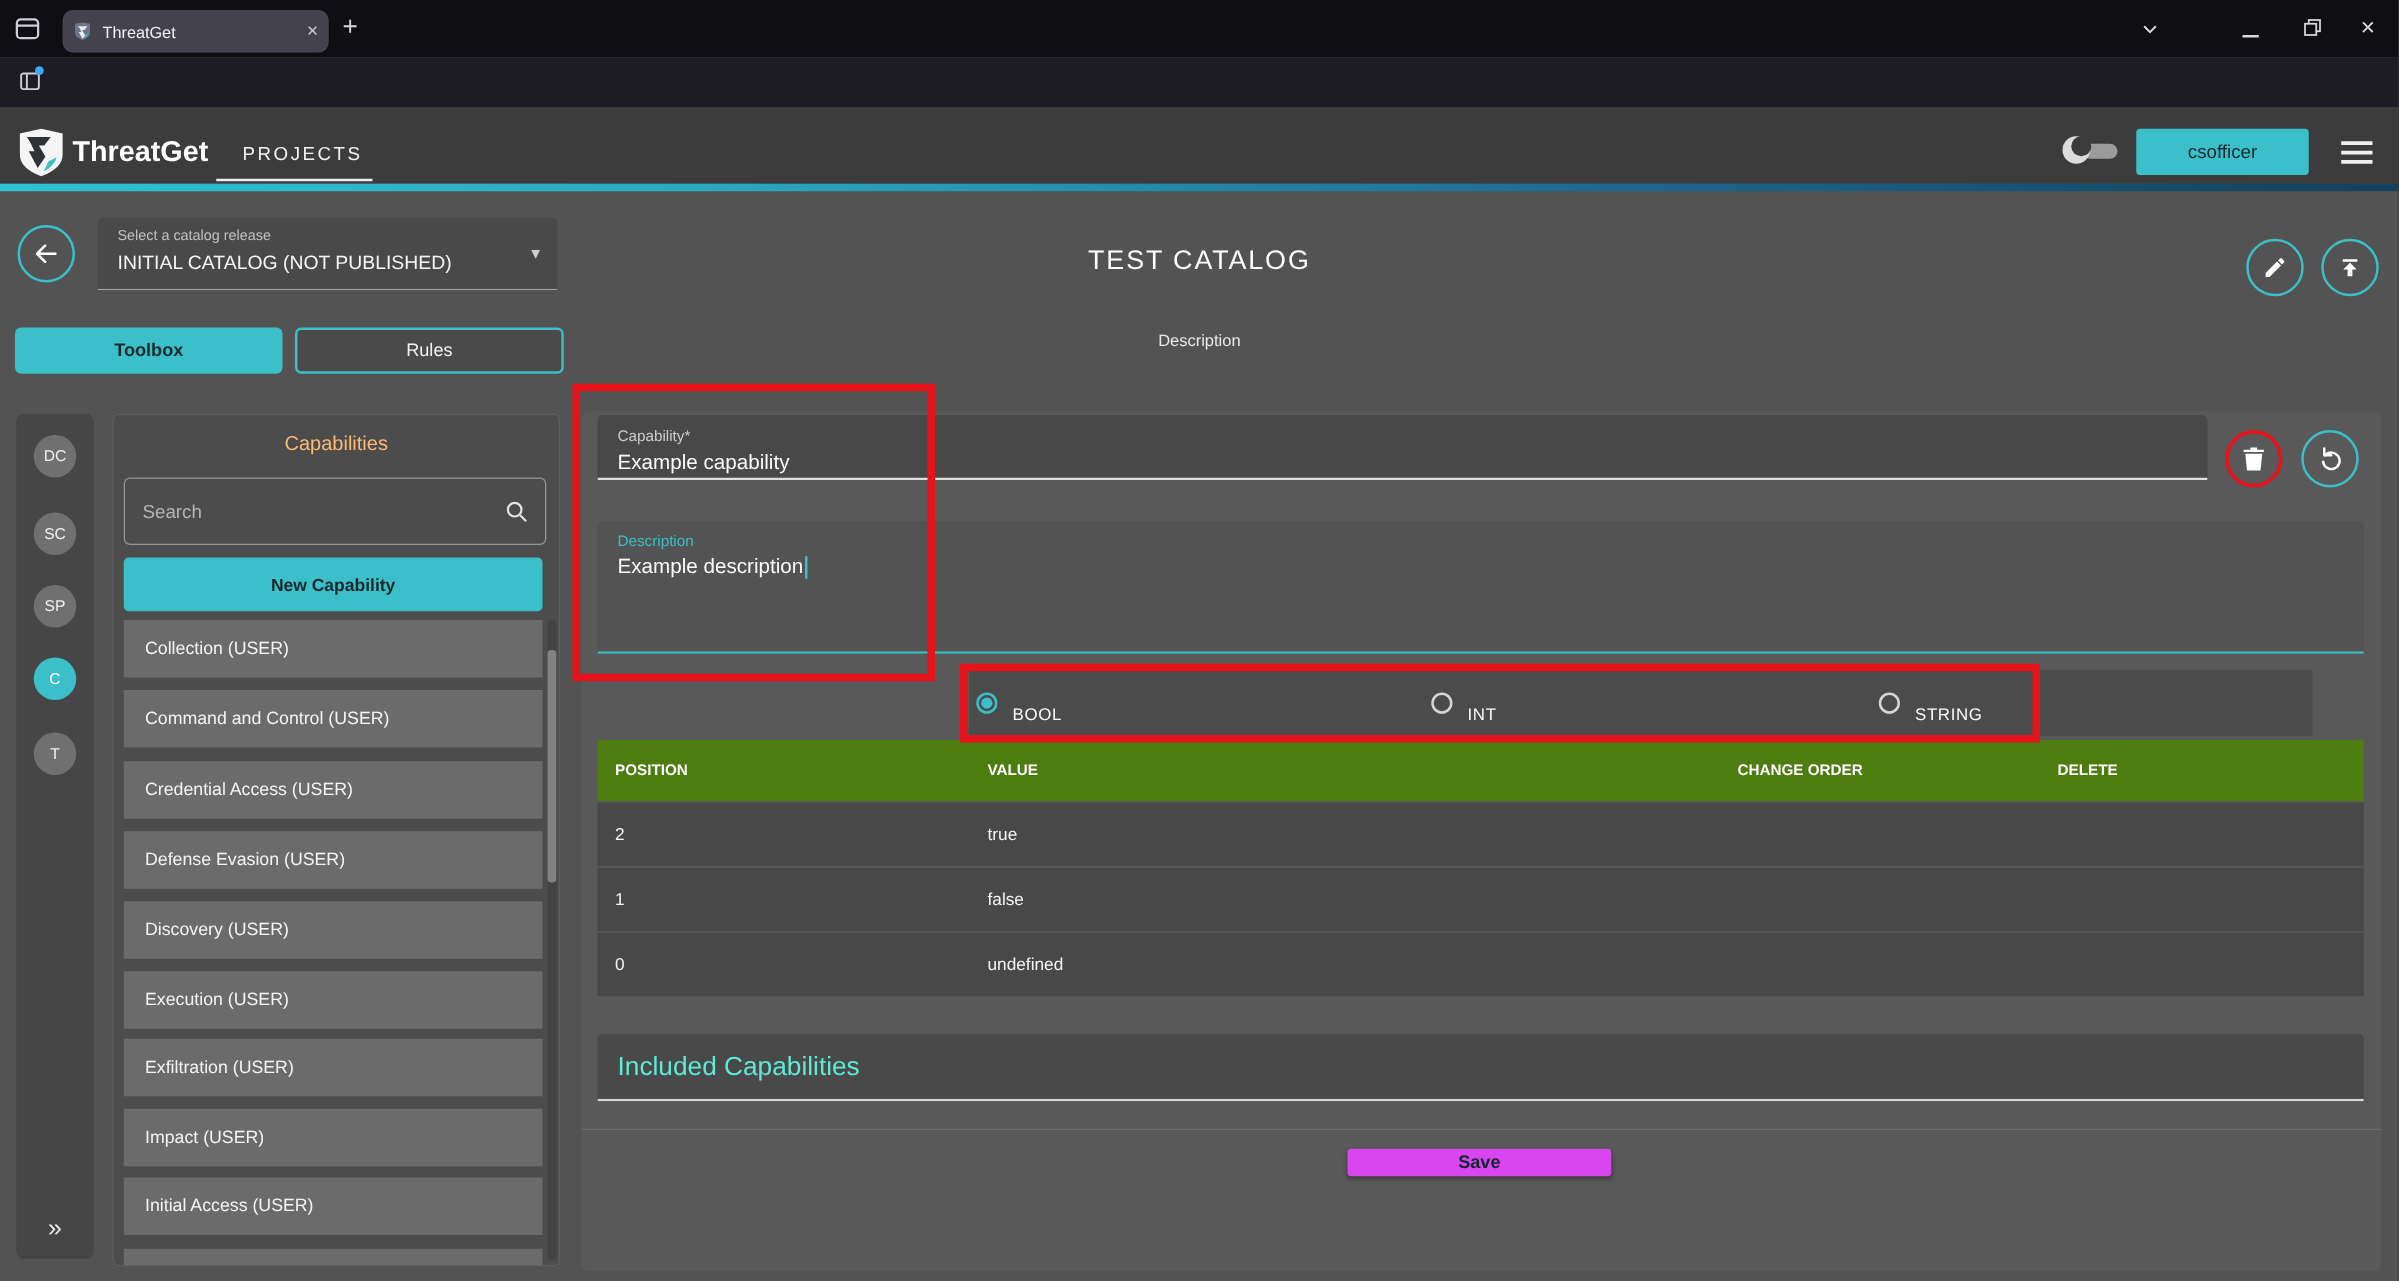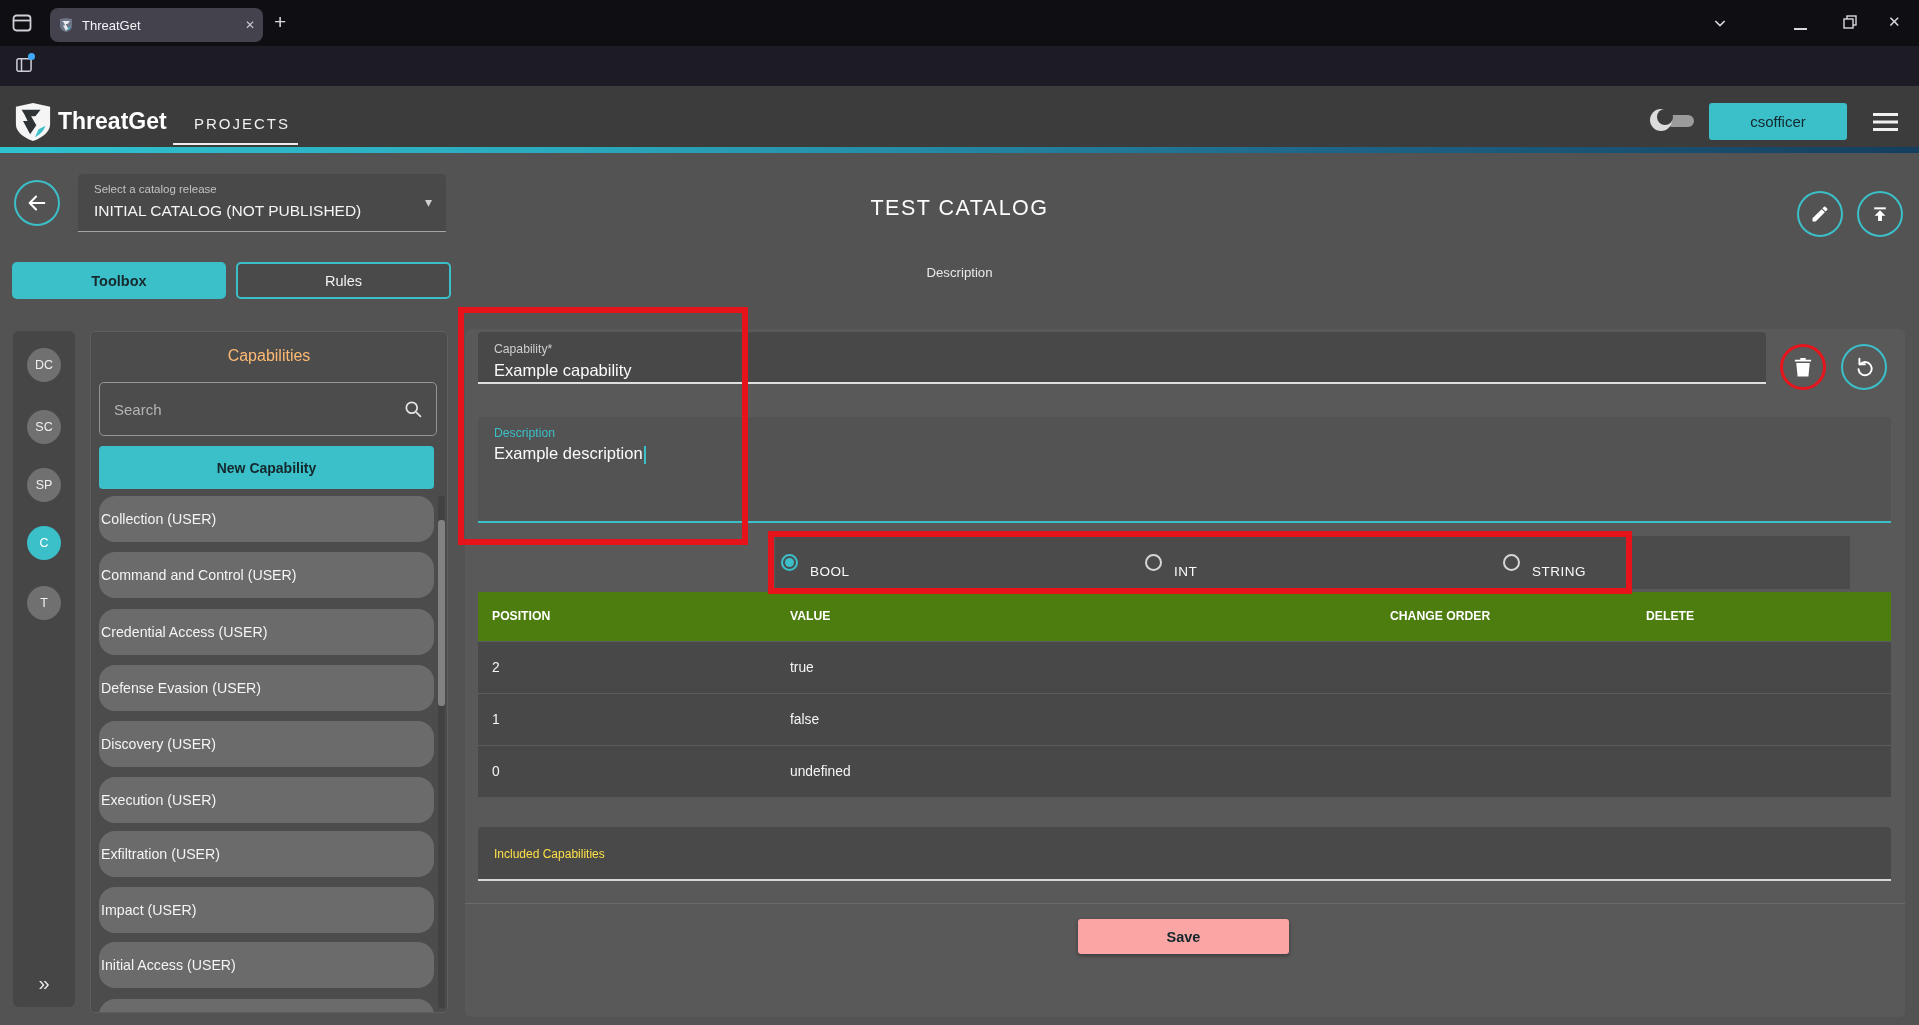--- a/index.html
+++ b/index.html
@@ -87,22 +87,22 @@
   #caps-search{ position:absolute; left:8px; top:50px; width:338px; height:54px;
                 border:1px solid #969696; border-radius:5px; }
   #caps-search input{ position:absolute; left:0; top:0; width:100%; height:100%; background:transparent;
                 border:none; outline:none; color:#e8e8e8; font-size:15px; padding:0 40px 0 14px;
                 font-family:"Liberation Sans",sans-serif; }
   #caps-search input::placeholder{ color:#b5b5b5; opacity:1; }
   #caps-search .sic{ position:absolute; right:12px; top:16px; color:#e4e4e4; }
   #newcap{ position:absolute; left:8px; top:114px; width:335px; height:43px; background:#3bbfc9;
            border-radius:4px; color:#14282c; font-size:14px; font-weight:bold;
            display:flex; align-items:center; justify-content:center; }
-  .citem{ position:absolute; left:8px; width:335px; height:46px; background:#6b6b6b; border-radius:16px;
-          color:#f4f4f4; font-size:14.2px; line-height:46px; padding-left:2px; }
+  .citem{ position:absolute; left:8px; width:335px; height:46px; background:#6b6b6b; border-radius:0;
+          color:#f4f4f4; font-size:14.2px; line-height:46px; padding-left:17px; }
   #caps-sb{ position:absolute; left:347px; top:164px; width:7px; height:512px; background:#424242; border-radius:3px;}
   #caps-sb .thumb{ position:absolute; left:0; top:24px; width:7px; height:186px; background:#828282; border-radius:3px;}
 
   
   #main{ left:465px; top:329px; width:1440px; height:688px; background:#595959; border-radius:6px; }
   #f-cap{ position:absolute; left:13px; top:3px; width:1288px; height:52px; background:#484848;
           border-radius:4px 4px 0 0; border-bottom:2px solid #dedede; }
   #f-cap .flbl{ position:absolute; left:16px; top:10px; font-size:12.2px; color:#cdcdcd; }
   #f-cap .fval{ position:absolute; left:16px; top:29px; font-size:16.5px; color:#fbfbfb; }
   #btn-trash{ position:absolute; left:1315px; top:15px; width:46px; height:46px; border-radius:50%;
@@ -124,23 +124,23 @@
 
   #thead{ position:absolute; left:13px; top:263px; width:1413px; height:49px; background:#4d7c0f; }
   #thead .hc{ position:absolute; top:0; line-height:49px; font-size:12.2px; font-weight:bold; color:#ffffff; }
   .trow{ position:absolute; left:13px; width:1413px; height:52px; background:#484848; border-top:1px solid #5c5c5c; }
   .trow:last-of-type{ border-bottom:1px solid #5c5c5c; }
   .trow .tc{ position:absolute; top:0; line-height:52px; font-size:13.8px; color:#f5f5f5; }
   .col1{ left:14px; } .col2{ left:312px; } .col3{ left:912px; } .col4{ left:1168px; }
 
   #f-incl{ position:absolute; left:13px; top:498px; width:1413px; height:54px; background:#494949;
            border-radius:4px 4px 0 0; border-bottom:2px solid #d6d6d6; }
-  #f-incl .flbl{ position:absolute; left:16px; top:0; line-height:54px; font-size:12px; color:#fde047; }
+  #f-incl .flbl{ position:absolute; left:16px; top:0; line-height:54px; font-size:21px; color:#5eead4; }
   #mdiv{ position:absolute; left:0; top:574px; width:1440px; height:1px; background:#6b6b6b; }
-  #savebtn{ position:absolute; left:613px; top:590px; width:211px; height:35px; background:#fca5a5;
+  #savebtn{ position:absolute; left:613px; top:590px; width:211px; height:22px; background:#d946ef;
             border-radius:3px; color:#10282c; font-size:14.5px; font-weight:bold;
             display:flex; align-items:center; justify-content:center; box-shadow:0 2px 4px rgba(0,0,0,.35); }
 
   
   .redrect{ border:6px solid #e6131b; z-index:50; pointer-events:none; }
   #red1{ left:458px; top:307px; width:290px; height:238px; }
   #red2{ left:768px; top:531px; width:864px; height:63px; }
 </style>
 </head>
 <body>

